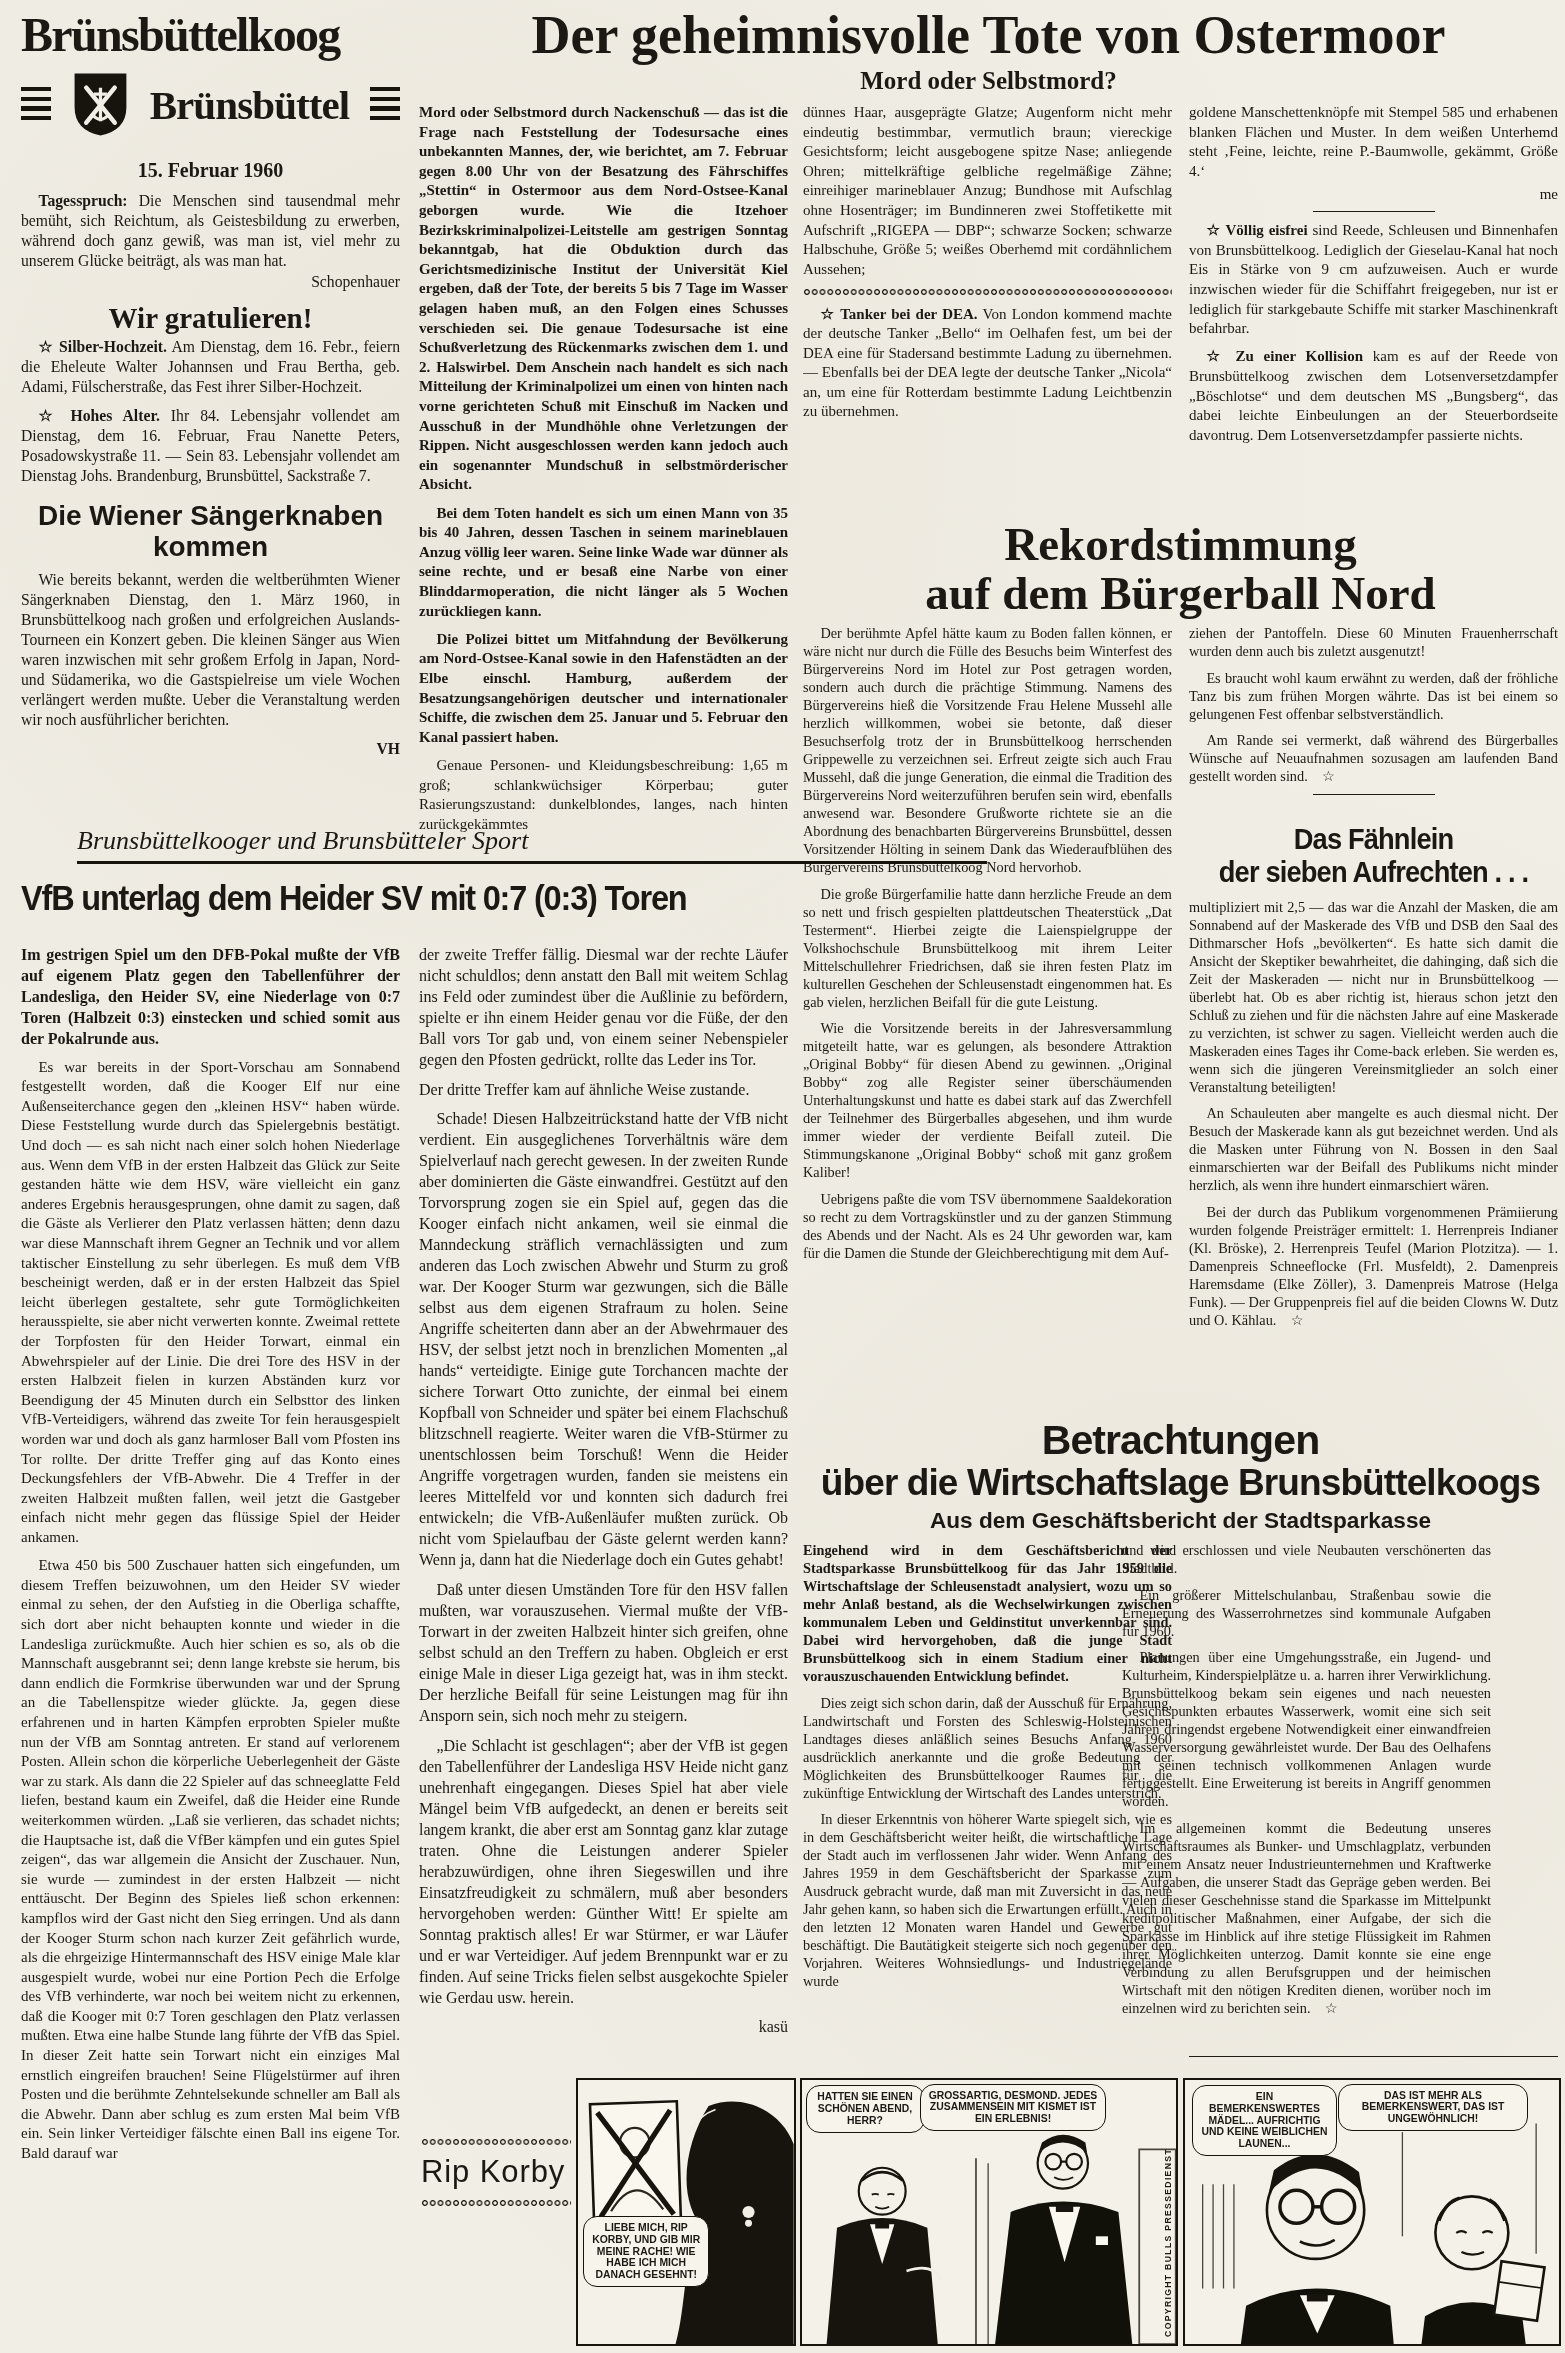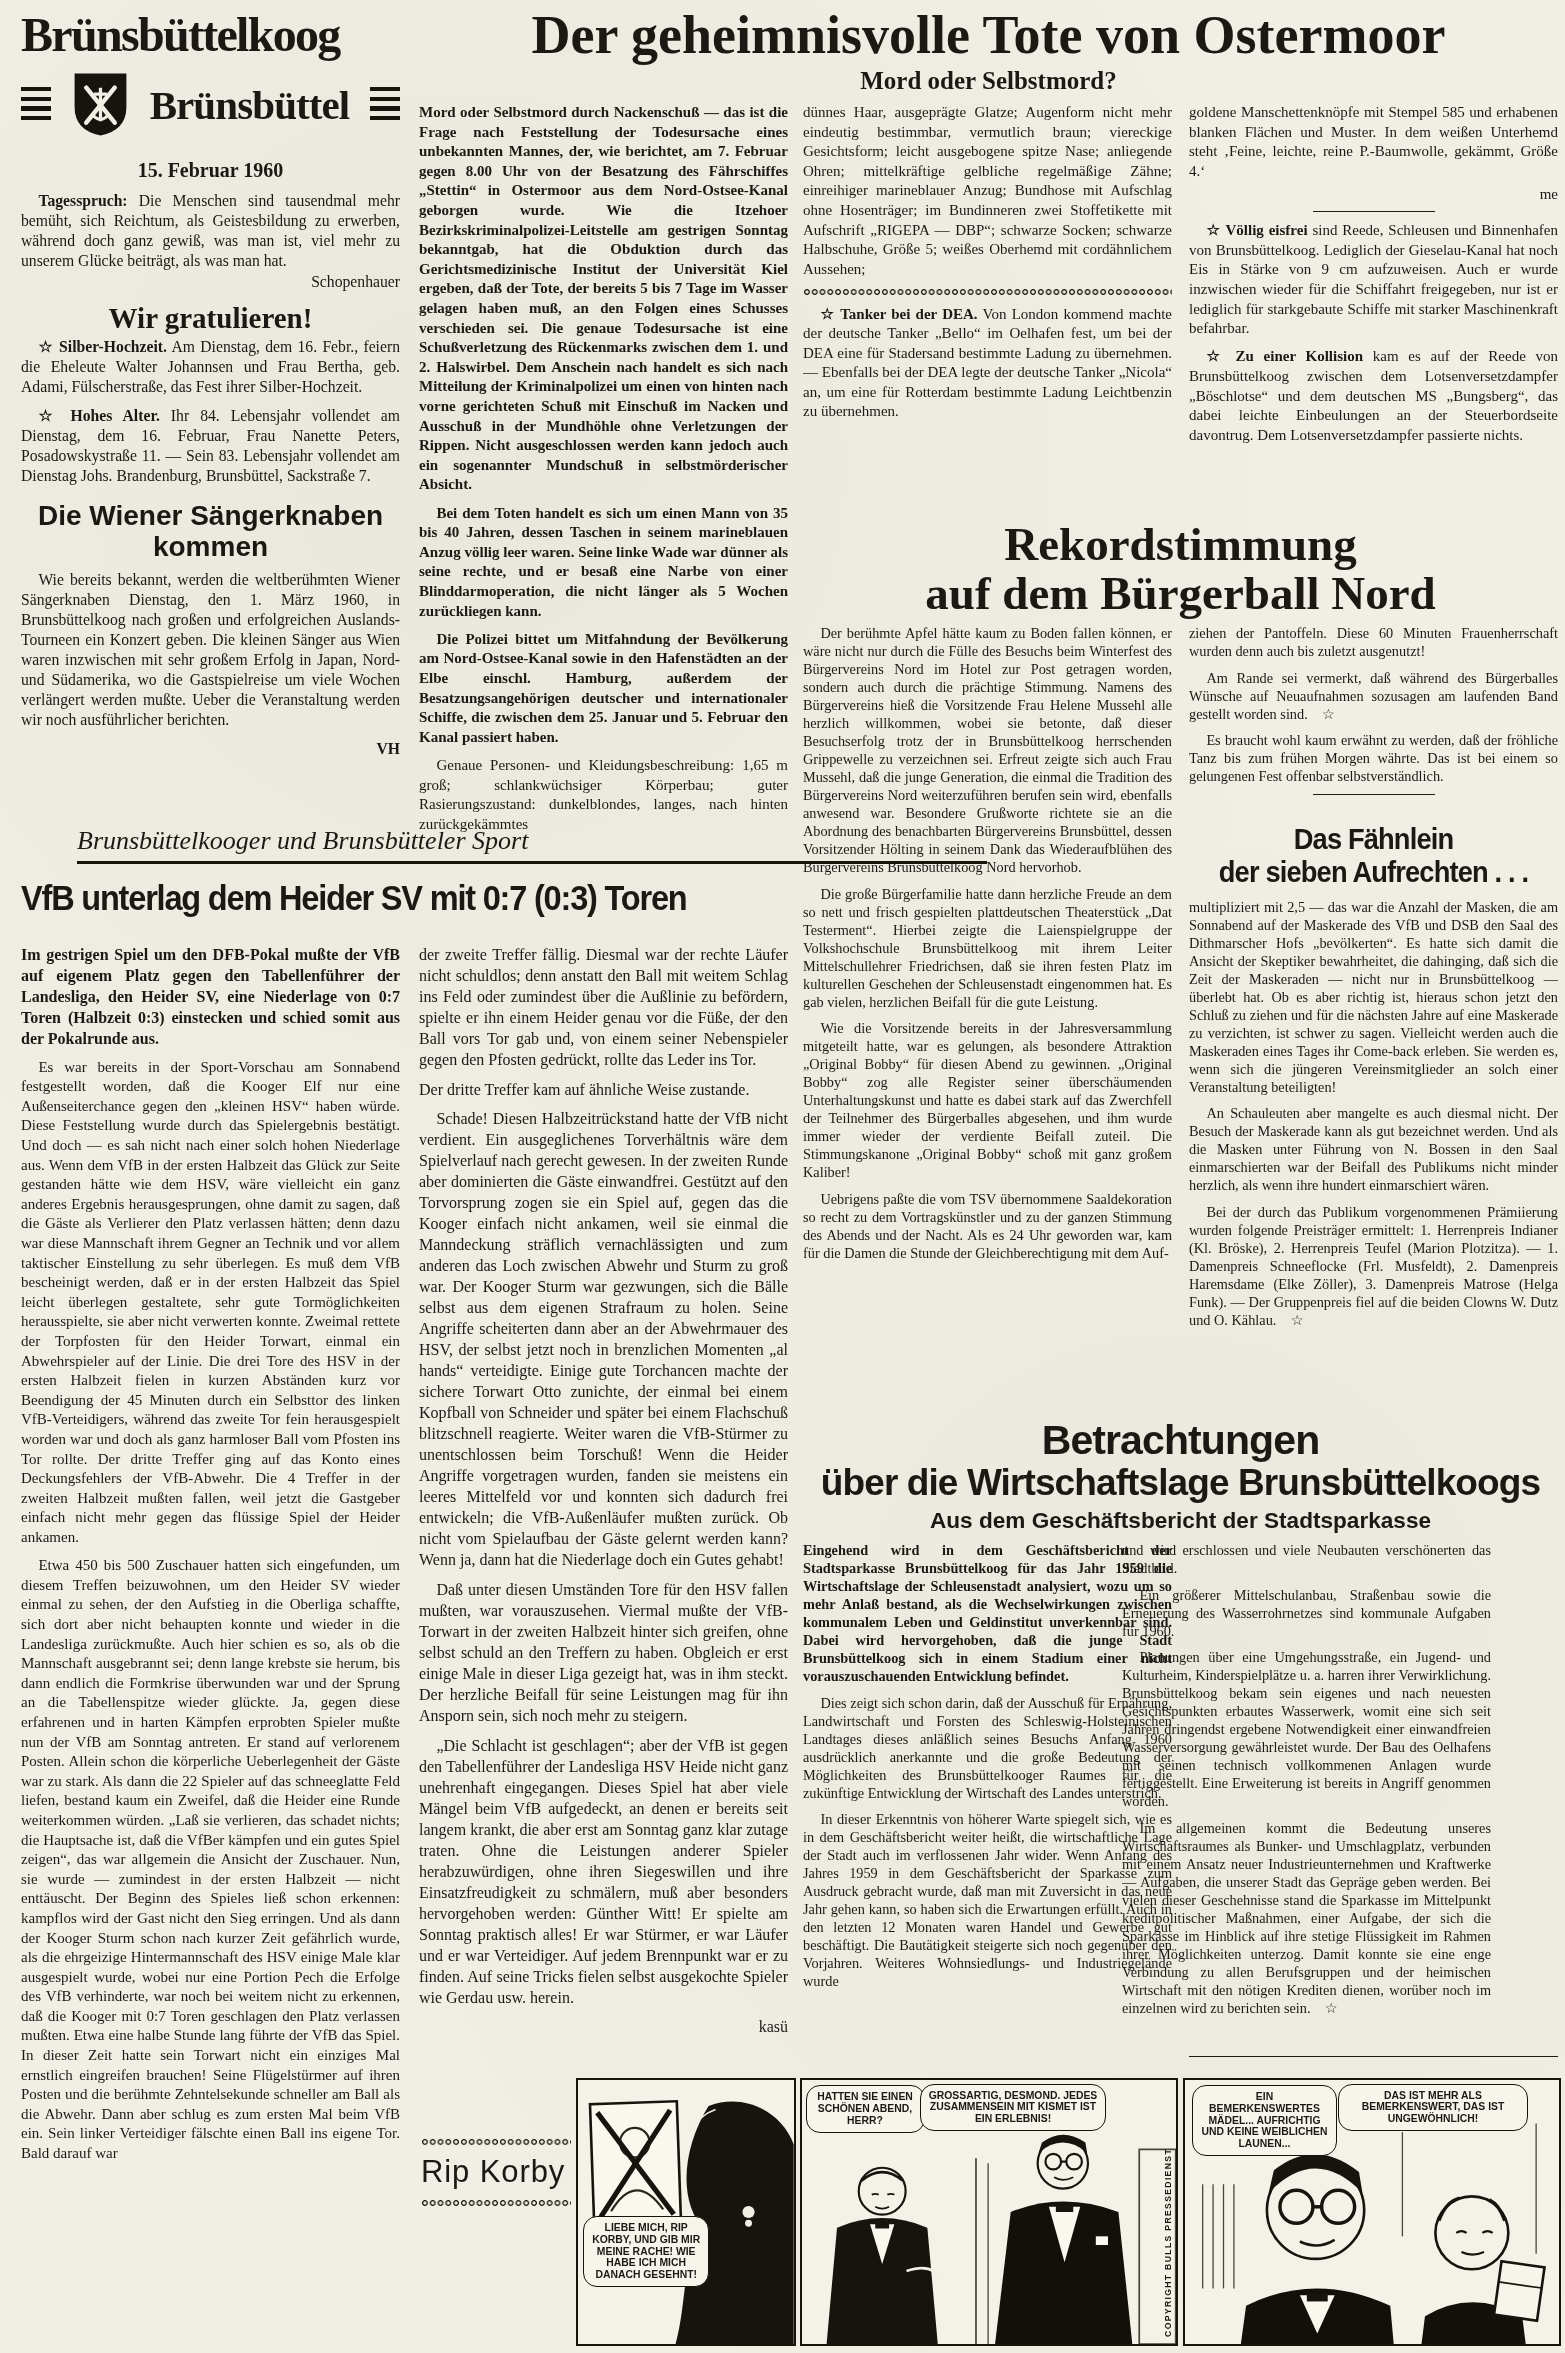--- a/index.html
+++ b/index.html
@@ -113,22 +113,22 @@
 
   <div class="col small" style="left:803px;top:624px;width:369px;height:791px;">
     <p>Der berühmte Apfel hätte kaum zu Boden fallen können, er wäre nicht nur durch die Fülle des Besuchs beim Winterfest des Bürgervereins Nord im Hotel zur Post getragen worden, sondern auch durch die prächtige Stimmung. Namens des Bürgervereins hieß die Vorsitzende Frau Helene Mussehl alle herzlich willkommen, wobei sie betonte, daß dieser Besuchserfolg trotz der in Brunsbüttelkoog herrschenden Grippewelle zu verzeichnen sei. Erfreut zeigte sich auch Frau Mussehl, daß die junge Generation, die einmal die Tradition des Bürgervereins Nord weiterzuführen berufen sein wird, ebenfalls anwesend war. Besondere Grußworte richtete sie an die Abordnung des benachbarten Bürgervereins Brunsbüttel, dessen Vorsitzender Hölting in seinem Dank das Wiederaufblühen des Bürgervereins Brunsbüttelkoog Nord hervorhob.</p>
     <p>Die große Bürgerfamilie hatte dann herzliche Freude an dem so nett und frisch gespielten plattdeutschen Theaterstück „Dat Testerment“. Hierbei zeigte die Laienspielgruppe der Volkshochschule Brunsbüttelkoog mit ihrem Leiter Mittelschullehrer Friedrichsen, daß sie ihren festen Platz im kulturellen Geschehen der Schleusenstadt eingenommen hat. Es gab vielen, herzlichen Beifall für die gute Leistung.</p>
     <p>Wie die Vorsitzende bereits in der Jahresversammlung mitgeteilt hatte, war es gelungen, als besondere Attraktion „Original Bobby“ für diesen Abend zu gewinnen. „Original Bobby“ zog alle Register seiner überschäumenden Unterhaltungskunst und hatte es dabei stark auf das Zwerchfell der Teilnehmer des Bürgerballes abgesehen, und ihm wurde immer wieder der verdiente Beifall zuteil. Die Stimmungskanone „Original Bobby“ schoß mit ganz großem Kaliber!</p>
     <p>Uebrigens paßte die vom TSV übernommene Saaldekoration so recht zu dem Vortragskünstler und zu der ganzen Stimmung des Abends und der Nacht. Als es 24 Uhr geworden war, kam für die Damen die Stunde der Gleichberechtigung mit dem Auf-</p>
   </div>
 
   <div class="col small" style="left:1189px;top:624px;width:369px;height:190px;">
     <p class="cont">ziehen der Pantoffeln. Diese 60 Minuten Frauenherrschaft wurden denn auch bis zuletzt ausgenutzt!</p>
+    <p>Es braucht wohl kaum erwähnt zu werden, daß der fröhliche Tanz bis zum frühen Morgen währte. Das ist bei einem so gelungenen Fest offenbar selbstverständlich.</p>
     <p>Am Rande sei vermerkt, daß während des Bürgerballes Wünsche auf Neuaufnahmen sozusagen am laufenden Band gestellt worden sind. ☆</p>
-    <p>Es braucht wohl kaum erwähnt zu werden, daß der fröhliche Tanz bis zum frühen Morgen währte. Das ist bei einem so gelungenen Fest offenbar selbstverständlich.</p>
     <div class="rule-short"></div>
   </div>
 
   <div class="abs" style="left:1189px;top:823px;width:369px;height:598px;overflow:hidden;">
     <div class="h-faehn">Das Fähnlein</div>
     <div class="h-faehn" style="margin-bottom:8.7px;">der sieben Aufrechten . . .</div>
     <div class="col small" style="position:static;text-align:justify;">
       <p class="cont">multipliziert mit 2,5 — das war die Anzahl der Masken, die am Sonnabend auf der Maskerade des VfB und DSB den Saal des Dithmarscher Hofs „bevölkerten“. Es hatte sich damit die Ansicht der Skeptiker bewahrheitet, die dahinging, daß sich die Zeit der Maskeraden — nicht nur in Brunsbüttelkoog — überlebt hat. Ob es aber richtig ist, hieraus schon jetzt den Schluß zu ziehen und für die nächsten Jahre auf eine Maskerade zu verzichten, ist schwer zu sagen. Vielleicht werden auch die Maskeraden eines Tages ihr Come-back erleben. Sie werden es, wenn sich die jüngeren Vereinsmitglieder an solch einer Veranstaltung beteiligten!</p>
       <p>An Schauleuten aber mangelte es auch diesmal nicht. Der Besuch der Maskerade kann als gut bezeichnet werden. Und als die Masken unter Führung von N. Bossen in den Saal einmarschierten war der Beifall des Publikums nicht minder herzlich, als wenn ihre hundert einmarschiert wären.</p>
       <p>Bei der durch das Publikum vorgenommenen Prämiierung wurden folgende Preisträger ermittelt: 1. Herrenpreis Indianer (Kl. Bröske), 2. Herrenpreis Teufel (Marion Plotzitza). — 1. Damenpreis Schneeflocke (Frl. Musfeldt), 2. Damenpreis Haremsdame (Elke Zöller), 3. Damenpreis Matrose (Helga Funk). — Der Gruppenpreis fiel auf die beiden Clowns W. Dutz und O. Kählau. ☆</p>

